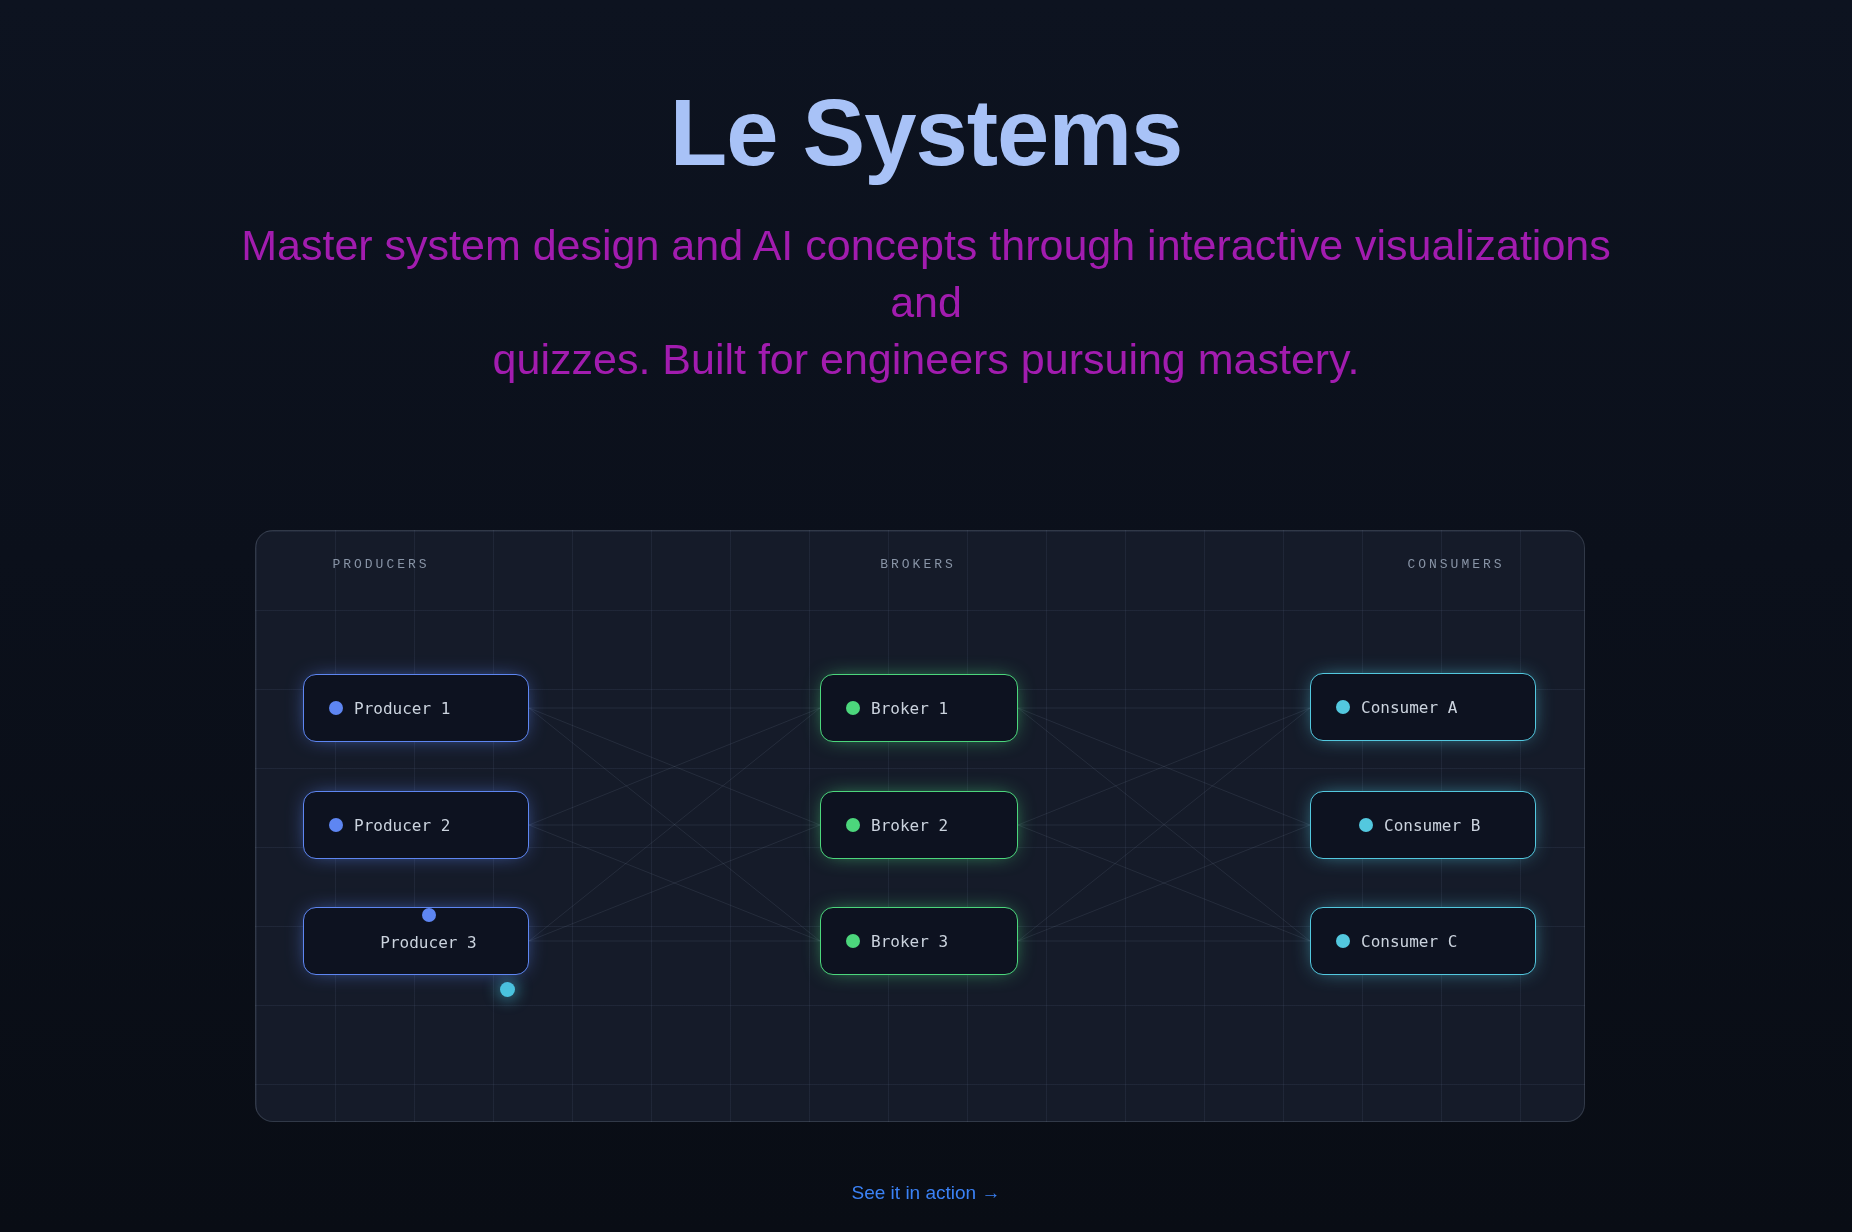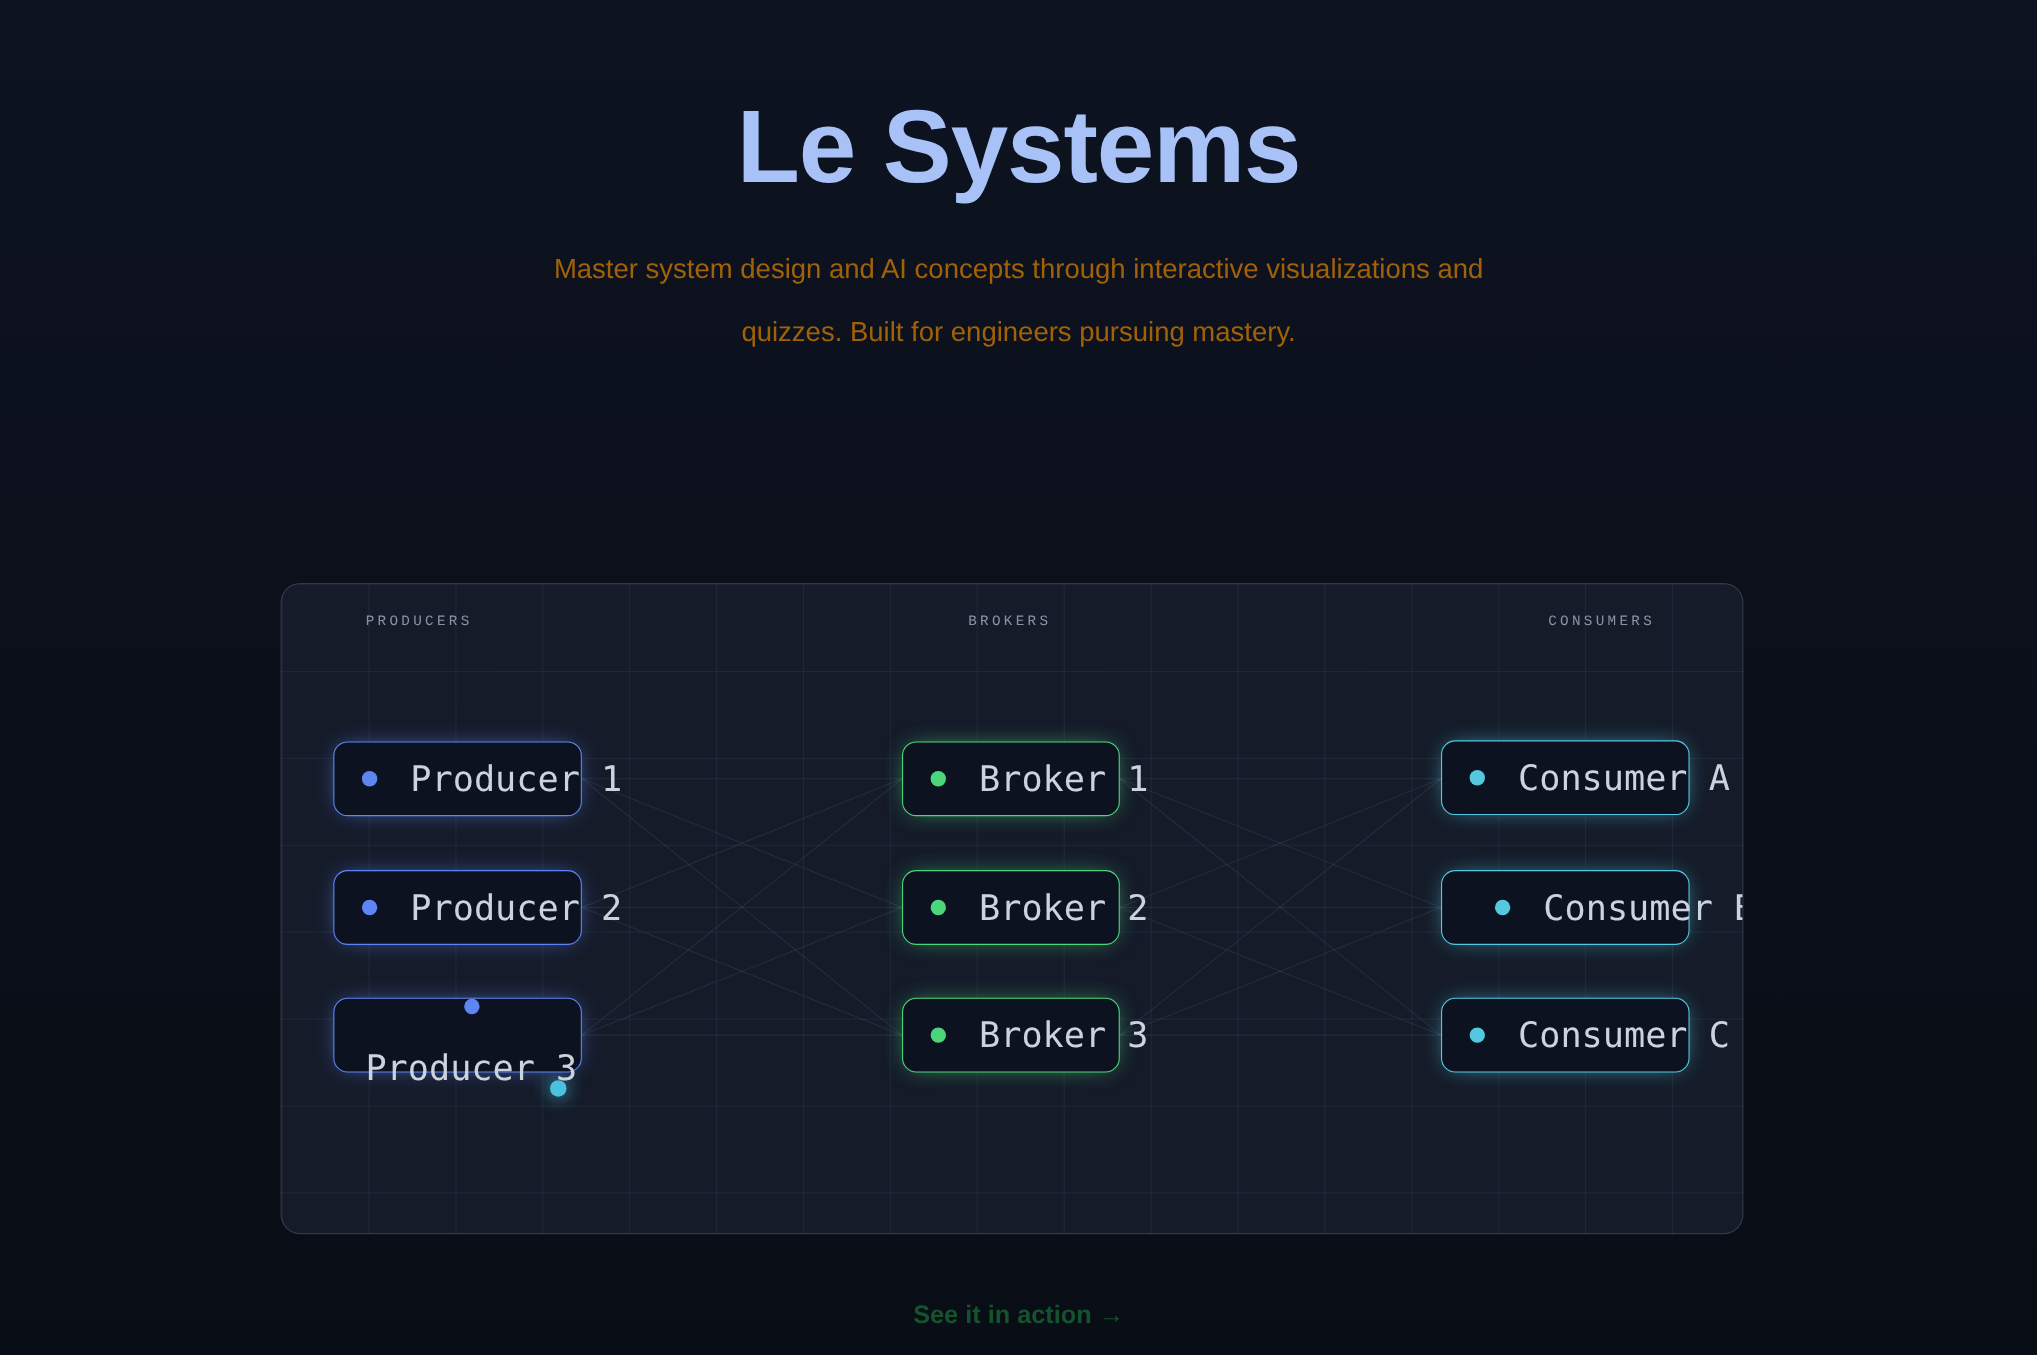--- a/index.html
+++ b/index.html
@@ -13,21 +13,21 @@
   }
 
   
   .hero { position:absolute; top:84px; left:0; width:100%; text-align:center; }
   .hero h1 {
     font-size:94px; font-weight:700; color:#a8c2f7;
     letter-spacing:-1px; line-height:1.05;
   }
   .hero .subtitle {
     margin:34px auto 0; max-width:1400px;
-    font-size:25px; line-height:57px; color:#a16207; font-weight:400;
+    font-size:43px; line-height:57px; color:#a21caf; font-weight:400;
   }
 
   
   .panel {
     position:absolute; left:255px; top:530px; width:1330px; height:592px;
     background-color:#151b29;
     background-image:
       linear-gradient(to right, rgba(125,145,180,0.10) 1px, transparent 1px),
       linear-gradient(to bottom, rgba(125,145,180,0.10) 1px, transparent 1px);
     background-size:79px 79px;
@@ -41,42 +41,41 @@
     font-size:13px; letter-spacing:3px; color:#8894a6; white-space:nowrap;
   }
   .col-header.c0 { left:125px; }
   .col-header.c1 { left:662px; }
   .col-header.c2 { left:1200px; }
 
   .edges { position:absolute; left:0; top:0; width:1330px; height:592px; }
 
   .node {
     position:absolute; height:68px;
-    display:flex; align-items:center; gap:30px; padding-left:25px;
+    display:flex; align-items:center; gap:11px; padding-left:25px;
     background:#0d1220;
     border:1.5px solid #888; border-radius:13px;
     font-family:"DejaVu Sans Mono", monospace;
-    font-size:32px; color:#cbd3de; white-space:nowrap;
+    font-size:16px; color:#cbd3de; white-space:nowrap;
     cursor:pointer;
   }
   .node .dot { width:14px; height:14px; border-radius:50%; flex:0 0 auto; }
 
   .packet {
     position:absolute; left:244px; top:451px; width:15px; height:15px;
     border-radius:50%;
     background:#4ac3de;
     box-shadow:0 0 14px 4px rgba(76,199,227,0.40);
   }
 
   
   .cta-row { position:absolute; top:1182px; left:0; width:100%; text-align:center; }
   .cta {
-    display:inline-block; font-size:23px; color:#14532d; cursor:pointer;
+    display:inline-block; font-size:19px; color:#3b82f6; cursor:pointer;
     text-decoration:none;
-    font-weight:bold;
   }
 </style>
 </head>
 <body>
 
 <div class="hero">
   <h1>Le Systems</h1>
   <div class="subtitle">
     <div>Master system design and AI concepts through interactive visualizations and</div>
     <div>quizzes. Built for engineers pursuing mastery.</div>

